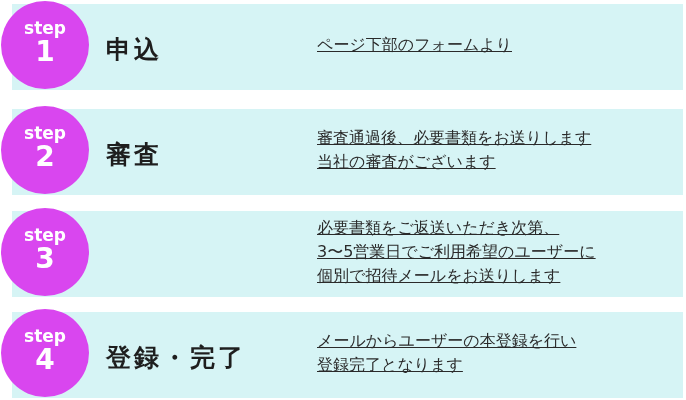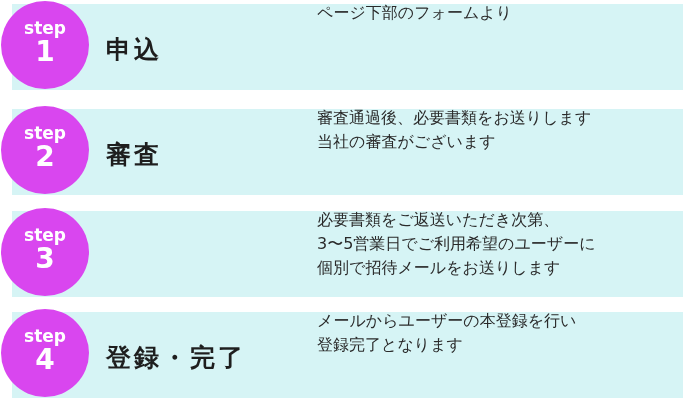--- a/index.html
+++ b/index.html
@@ -7,21 +7,21 @@
          font-family:"DejaVu Sans", "Liberation Sans", sans-serif; }
   .row { position:absolute; left:0; width:686px; height:92px; }
   .band { position:absolute; left:12px; right:3px; top:3px; bottom:3px; background:#d6f4f5; }
   .circle { position:absolute; left:1px; top:0; width:88px; height:88px; border-radius:50%;
             background:#d946ef; color:#fff; text-align:center; }
   .circle .step { display:block; font-weight:bold; font-size:17px; margin-top:18px; line-height:18px; }
   .circle .num { display:block; font-weight:bold; font-size:28px; line-height:28px; margin-top:1px; }
   .title { position:absolute; left:106px; top:0; height:96px; display:flex; align-items:center;
            font-weight:bold; font-size:25px; color:#1e1e1e; letter-spacing:3px; }
   .desc { position:absolute; left:317px; top:0; height:88px; display:flex; flex-direction:column;
-          justify-content:flex-start; font-size:16px; line-height:24px; color:#2a2a2a; }
+          justify-content:center; font-size:16px; line-height:24px; color:#2a2a2a;text-decoration:underline; }
 </style>
 </head>
 <body>
 
 <div>
 
   <div class="row" style="top:1px;">
     <div class="band"></div>
     <div class="circle">
       <span class="step">step</span>

